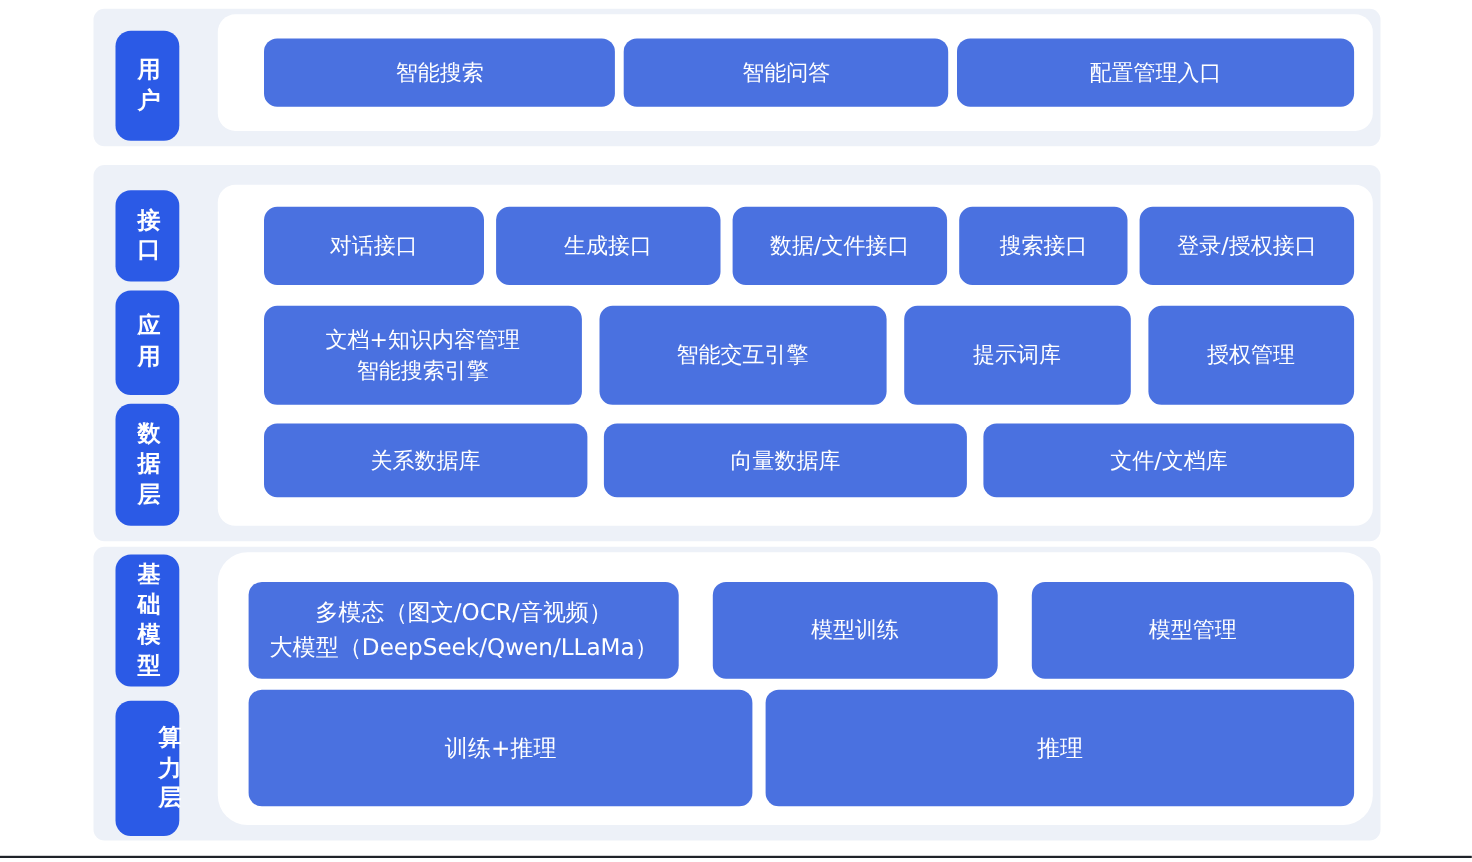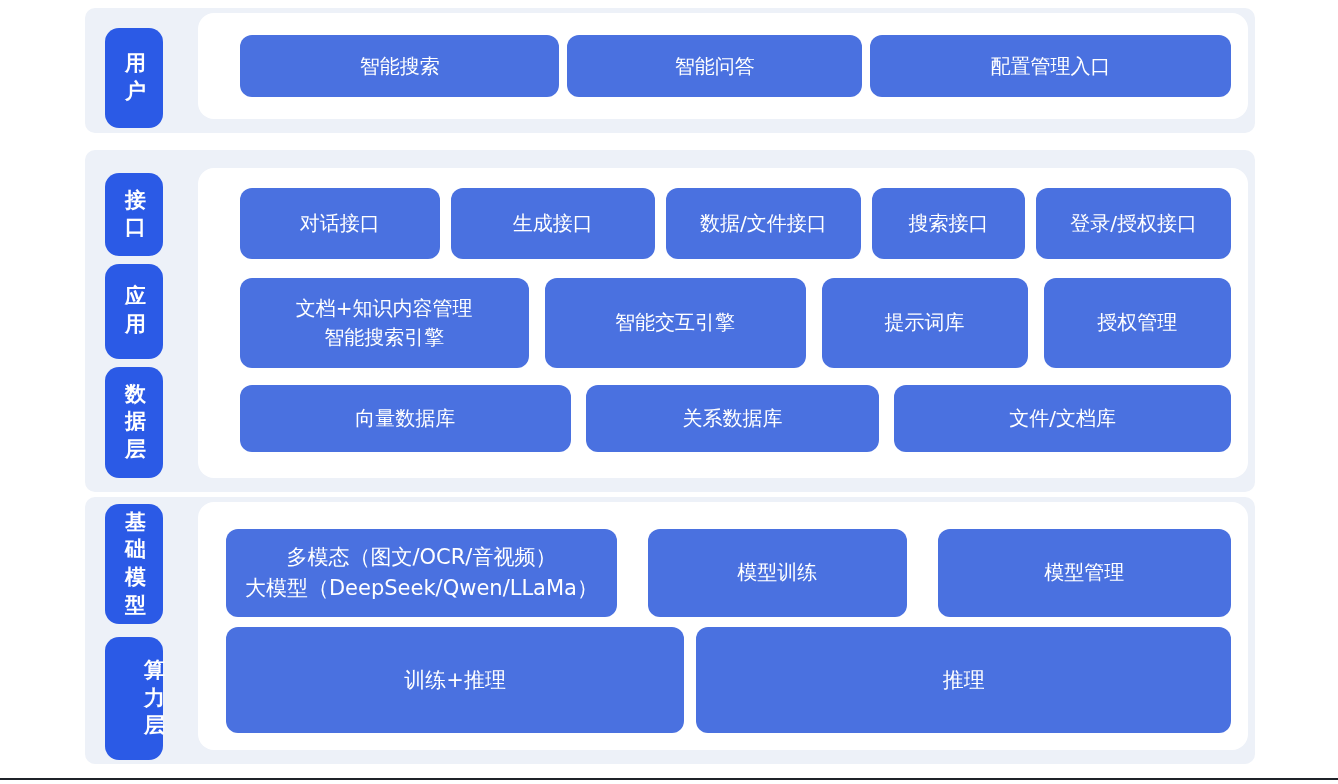--- a/index.html
+++ b/index.html
@@ -95,21 +95,21 @@
   .sec-mid .panel{margin-top:18px;margin-bottom:14px;padding:20px 17px 26px 42px;}
   .row-interface{height:79px;gap:11px;}
   .row-application{height:100px;gap:16px;margin-top:19px;}
   .row-data{height:75px;gap:15px;margin-top:17px;}
 
   
   .sec-found{margin-top:5px;height:267px;}
   .sec-found .pill-col{margin-top:7px;margin-bottom:4px;gap:13px;}
   .pill-model{height:120px;}
   .pill-compute{height:123px;padding-left:41px;}
-  .sec-found .panel{margin-top:5px;margin-bottom:14px;padding:27px 17px 17px 28px;}
+  .sec-found .panel{margin-top:5px;margin-bottom:14px;padding:27px 17px 17px 28px;border-radius:27px;}
   .row-model{height:88px;gap:31px;}
   .row-compute{height:107px;gap:12px;margin-top:10px;}
 
   .bottom-line{
     position:absolute;
     left:0; right:0; bottom:4px;
     height:2px;
     background:var(--bottom-border);
   }
 </style>
@@ -178,25 +178,25 @@
           <span>智能交互引擎</span>
         </div>
         <div class="box" style="flex:210 1 0;">
           <span>提示词库</span>
         </div>
         <div class="box" style="flex:191 1 0;">
           <span>授权管理</span>
         </div>
       </div>
       <div class="row row-data">
+        <div class="box" style="flex:301 1 0;">
+          <span>关系数据库</span>
+        </div>
         <div class="box" style="flex:339 1 0;">
           <span>向量数据库</span>
-        </div>
-        <div class="box" style="flex:301 1 0;">
-          <span>关系数据库</span>
         </div>
         <div class="box" style="flex:345 1 0;">
           <span>文件/文档库</span>
         </div>
       </div>
     </div>
   </div>
 
   <div class="section sec-found">
     <div class="pill-col">

